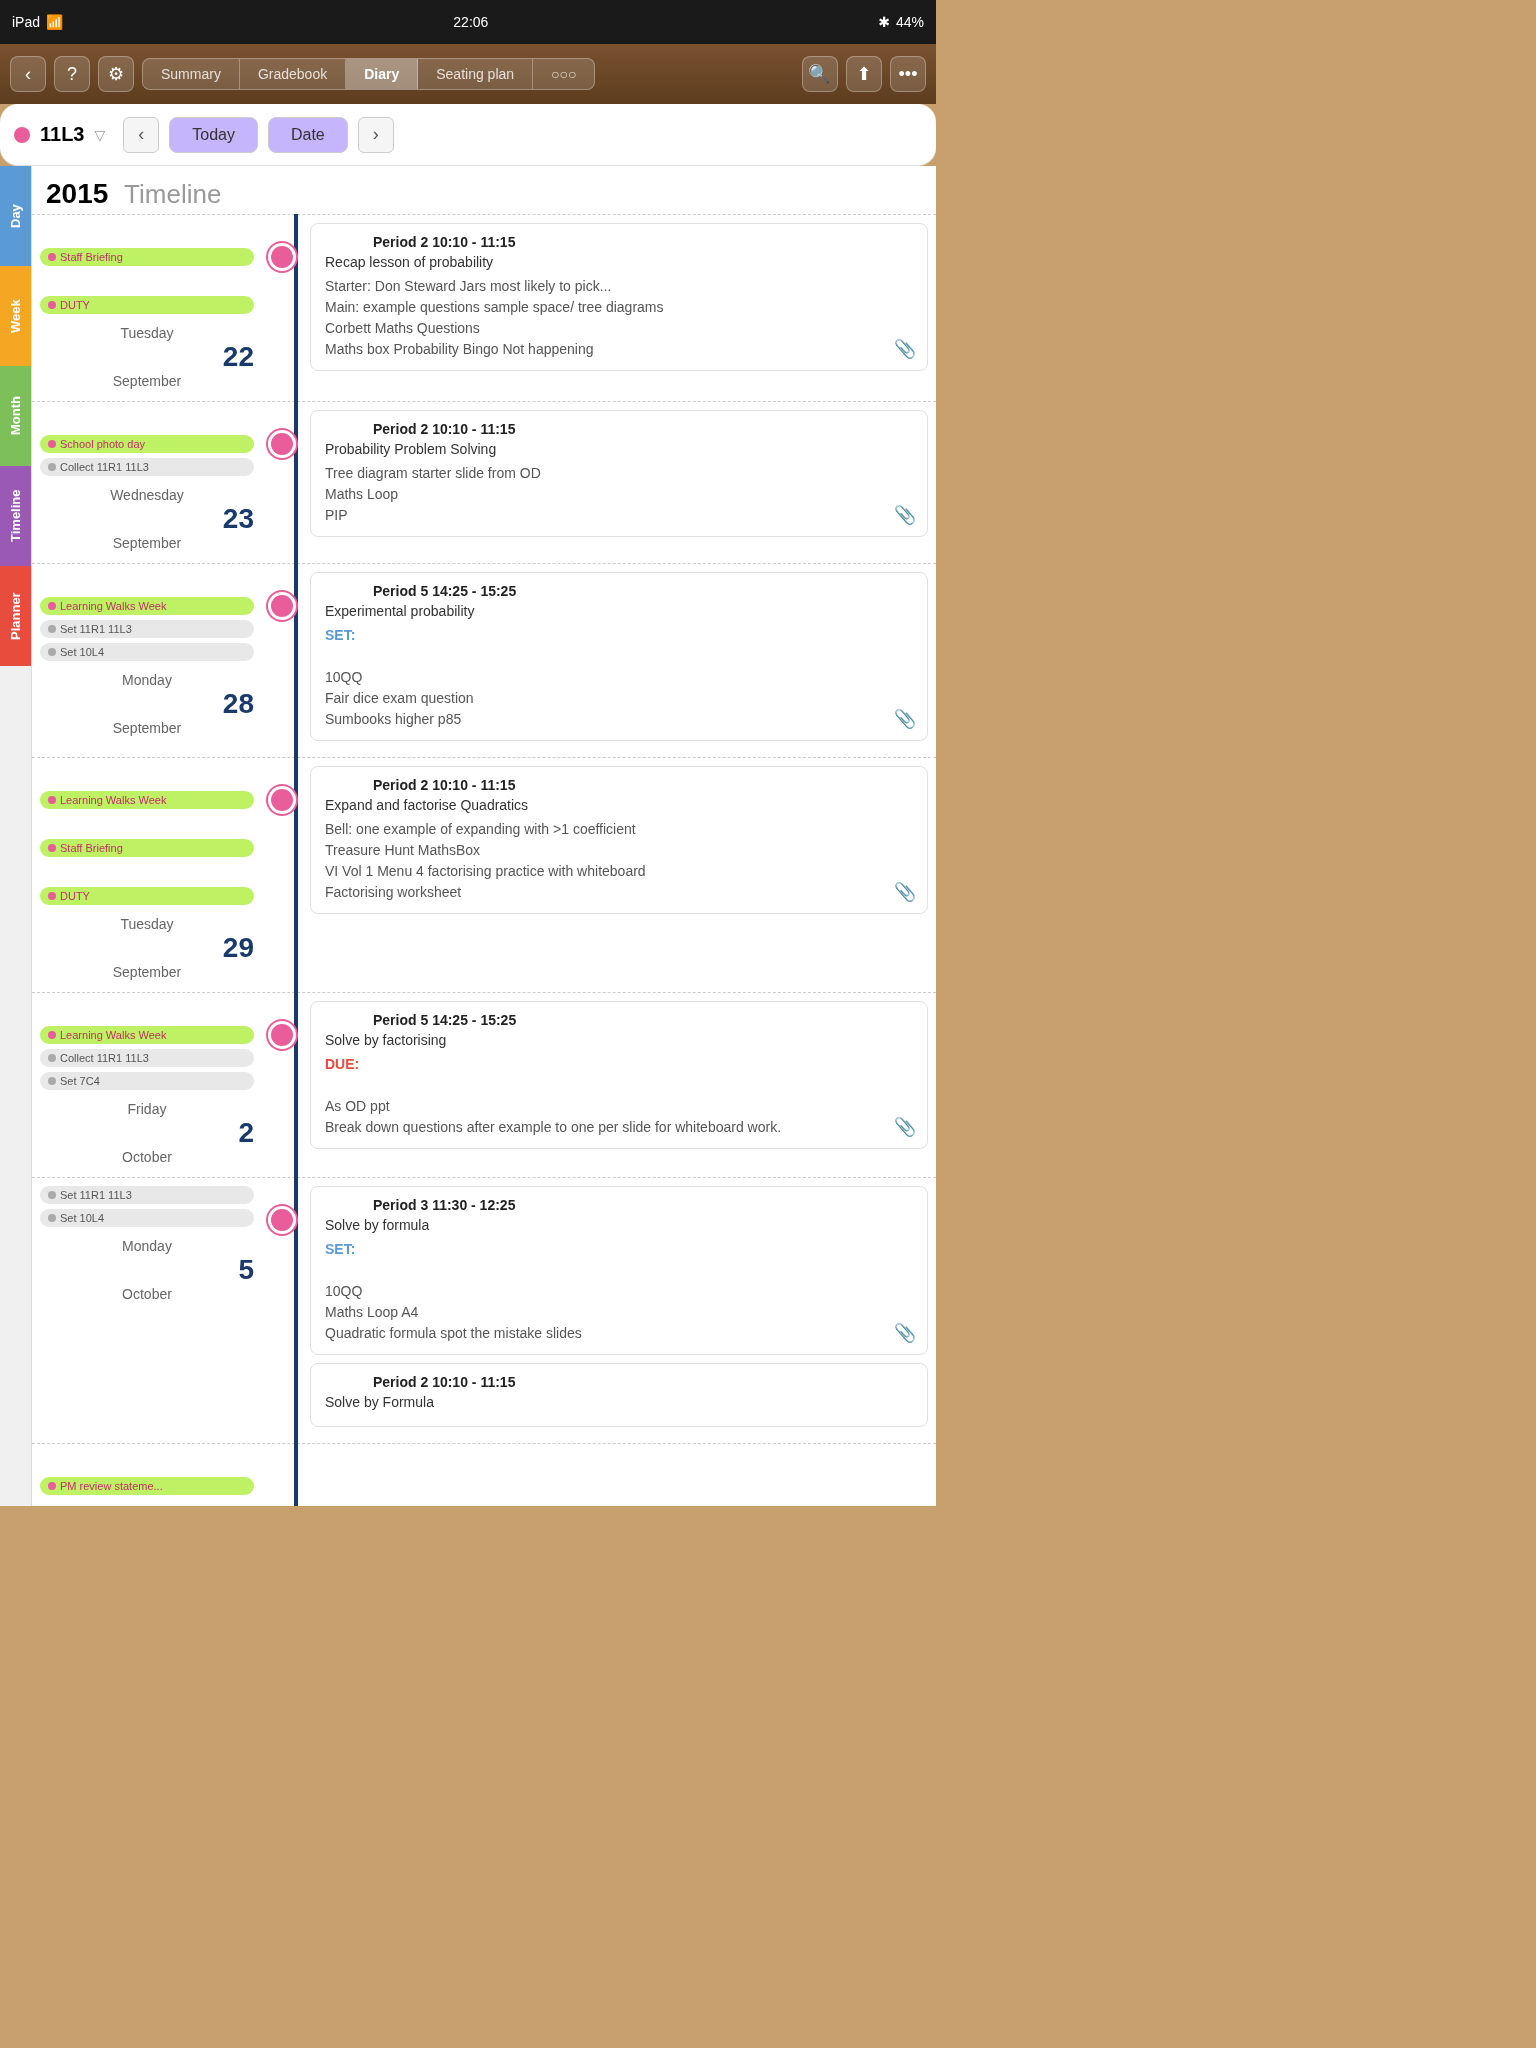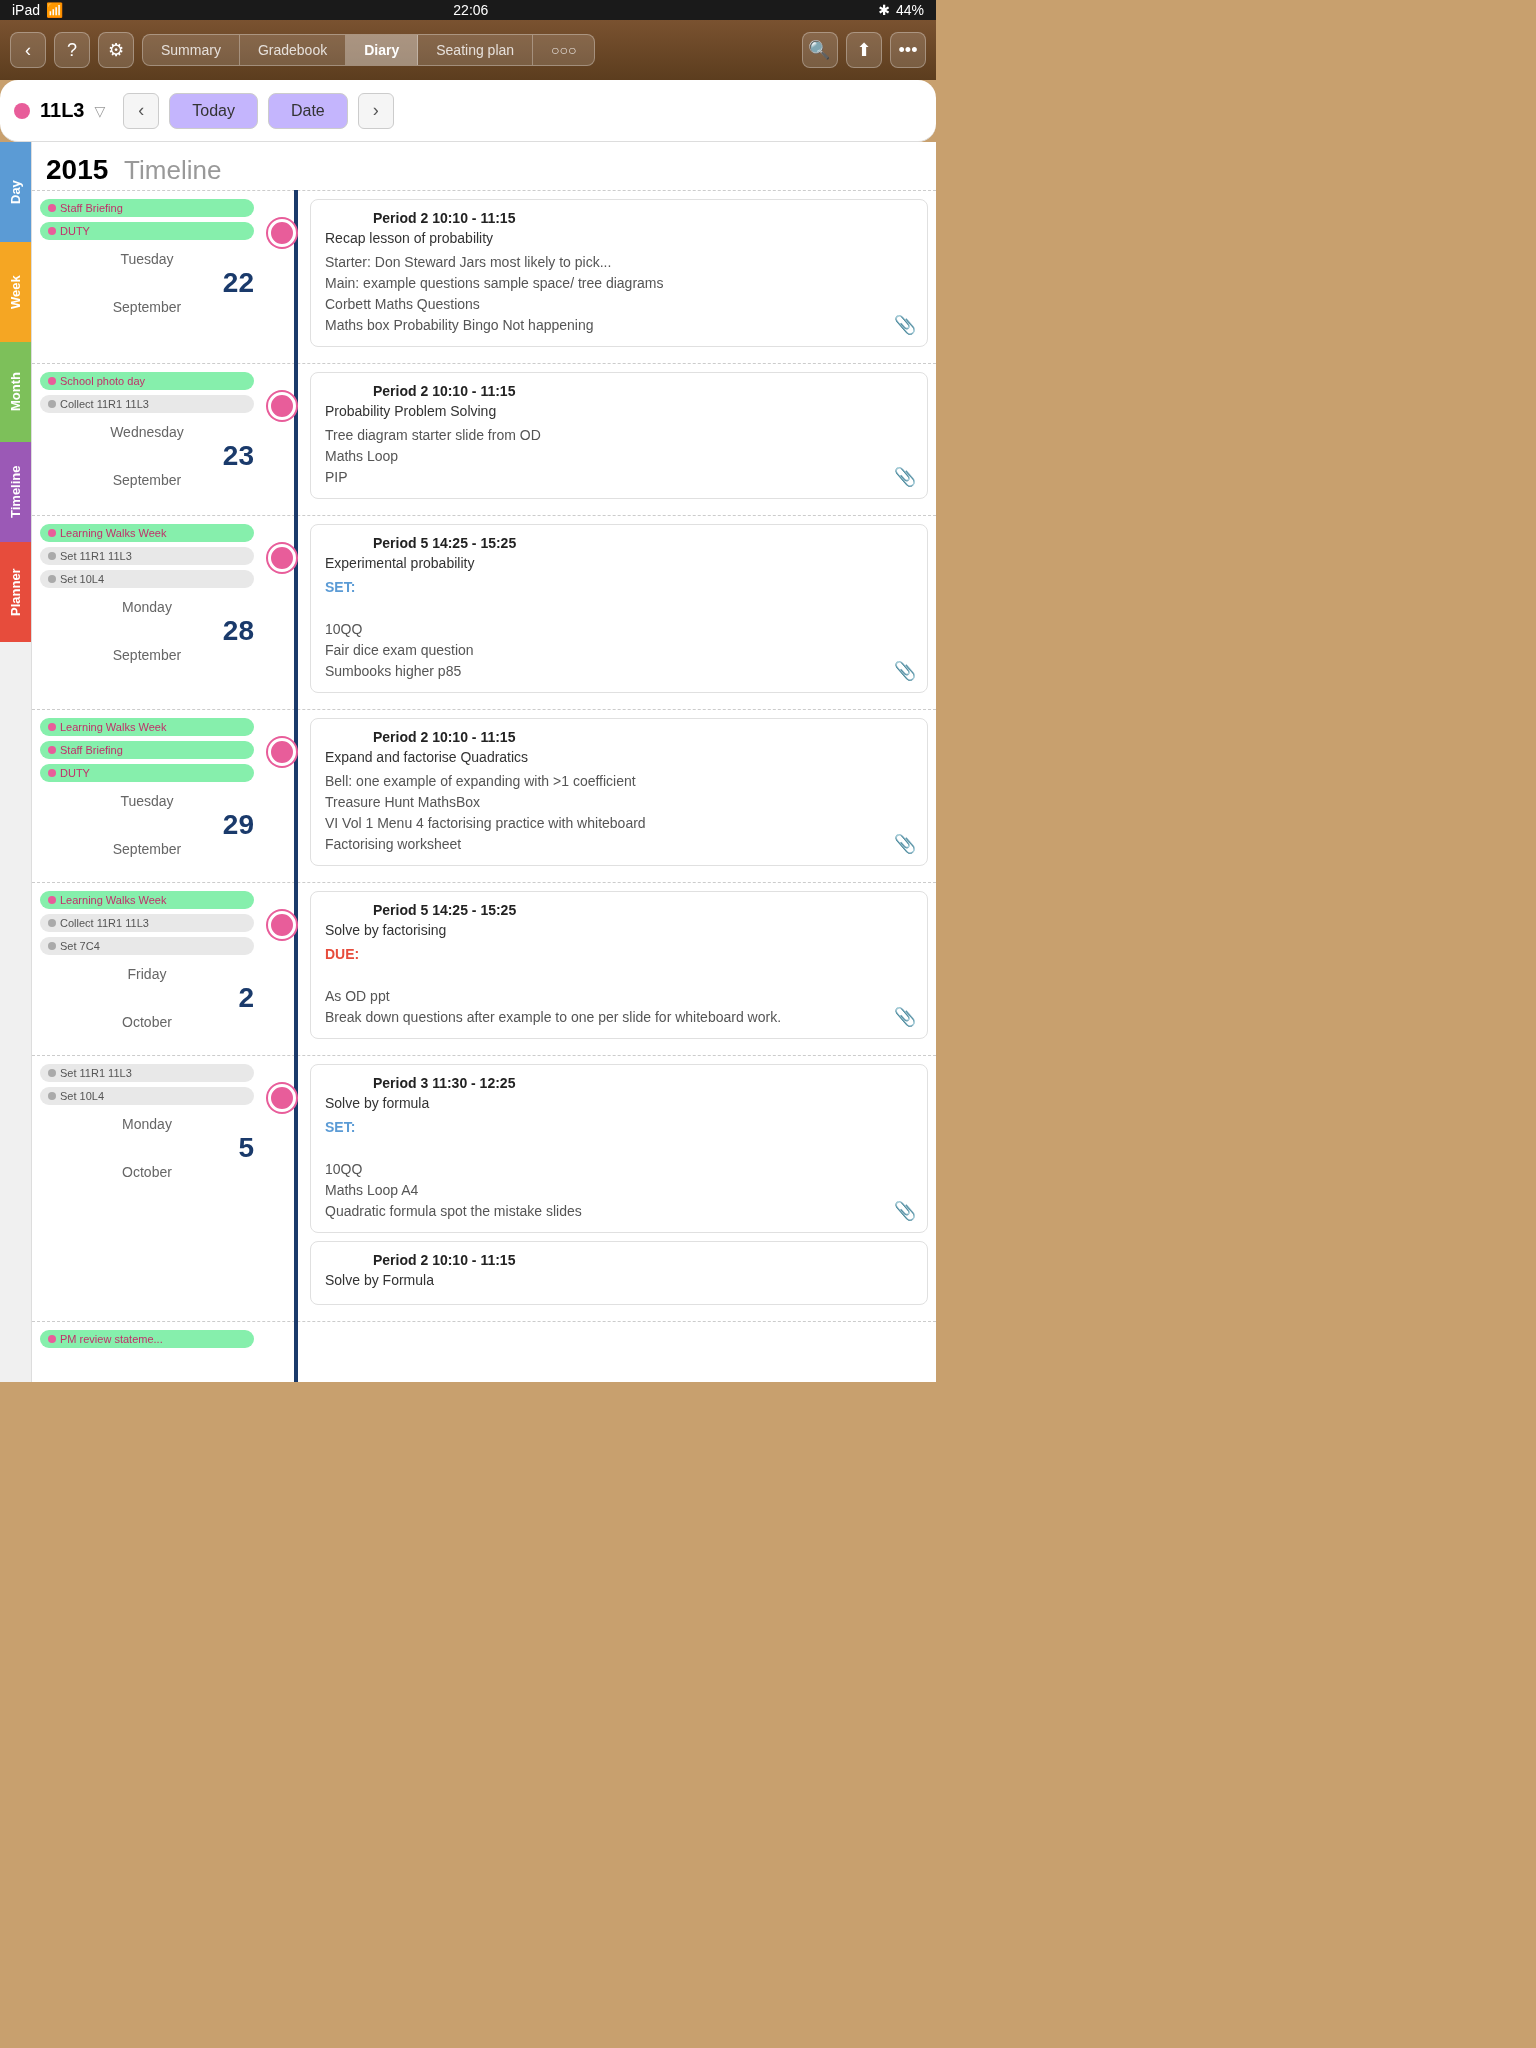--- a/index.html
+++ b/index.html
@@ -13,21 +13,21 @@
     }
 
     
     .status-bar {
       background: #1a1a1a;
       color: #fff;
       display: flex;
       justify-content: space-between;
       align-items: center;
       padding: 0 12px;
-      height: 20px;
+      height: 44px;
       font-size: 14px;
     }
     .status-left { display: flex; align-items: center; gap: 6px; }
     .status-right { display: flex; align-items: center; gap: 6px; }
 
     
     .top-nav {
       background: #5c3d1e;
       background: linear-gradient(180deg, #7a5230 0%, #5c3d1e 100%);
       display: flex;
@@ -172,21 +172,21 @@
       padding: 3px 8px;
       border-radius: 12px;
       font-size: 11px;
       margin-bottom: 3px;
       white-space: nowrap;
     }
     .event-dot {
       width: 8px; height: 8px;
       border-radius: 50%;
     }
-    .tag-pink { background: #86efac; color: #c0306a; }
+    .tag-pink { background: #bef264; color: #c0306a; margin-top: 25px; }
     .tag-pink .event-dot { background: #e85d9a; }
     .tag-gray { background: #e8e8e8; color: #555; }
     .tag-gray .event-dot { background: #aaa; }
 
     
     .period-card {
       background: #fff;
       border: 1px solid #e0e0e0;
       border-radius: 8px;
       padding: 10px 14px;

